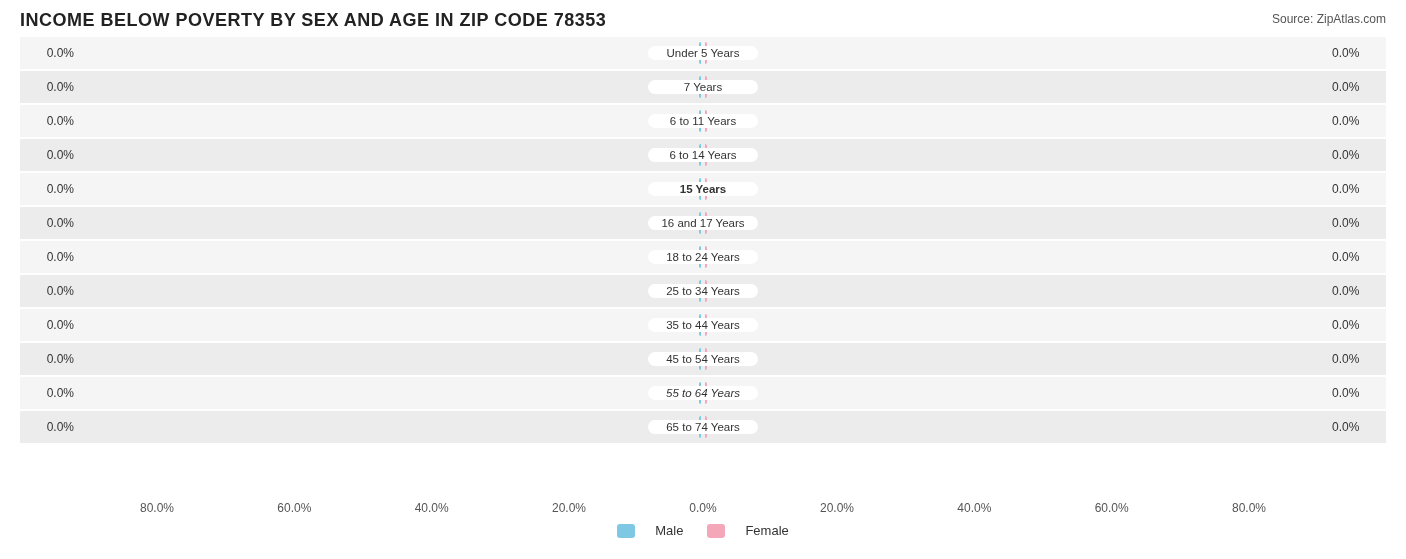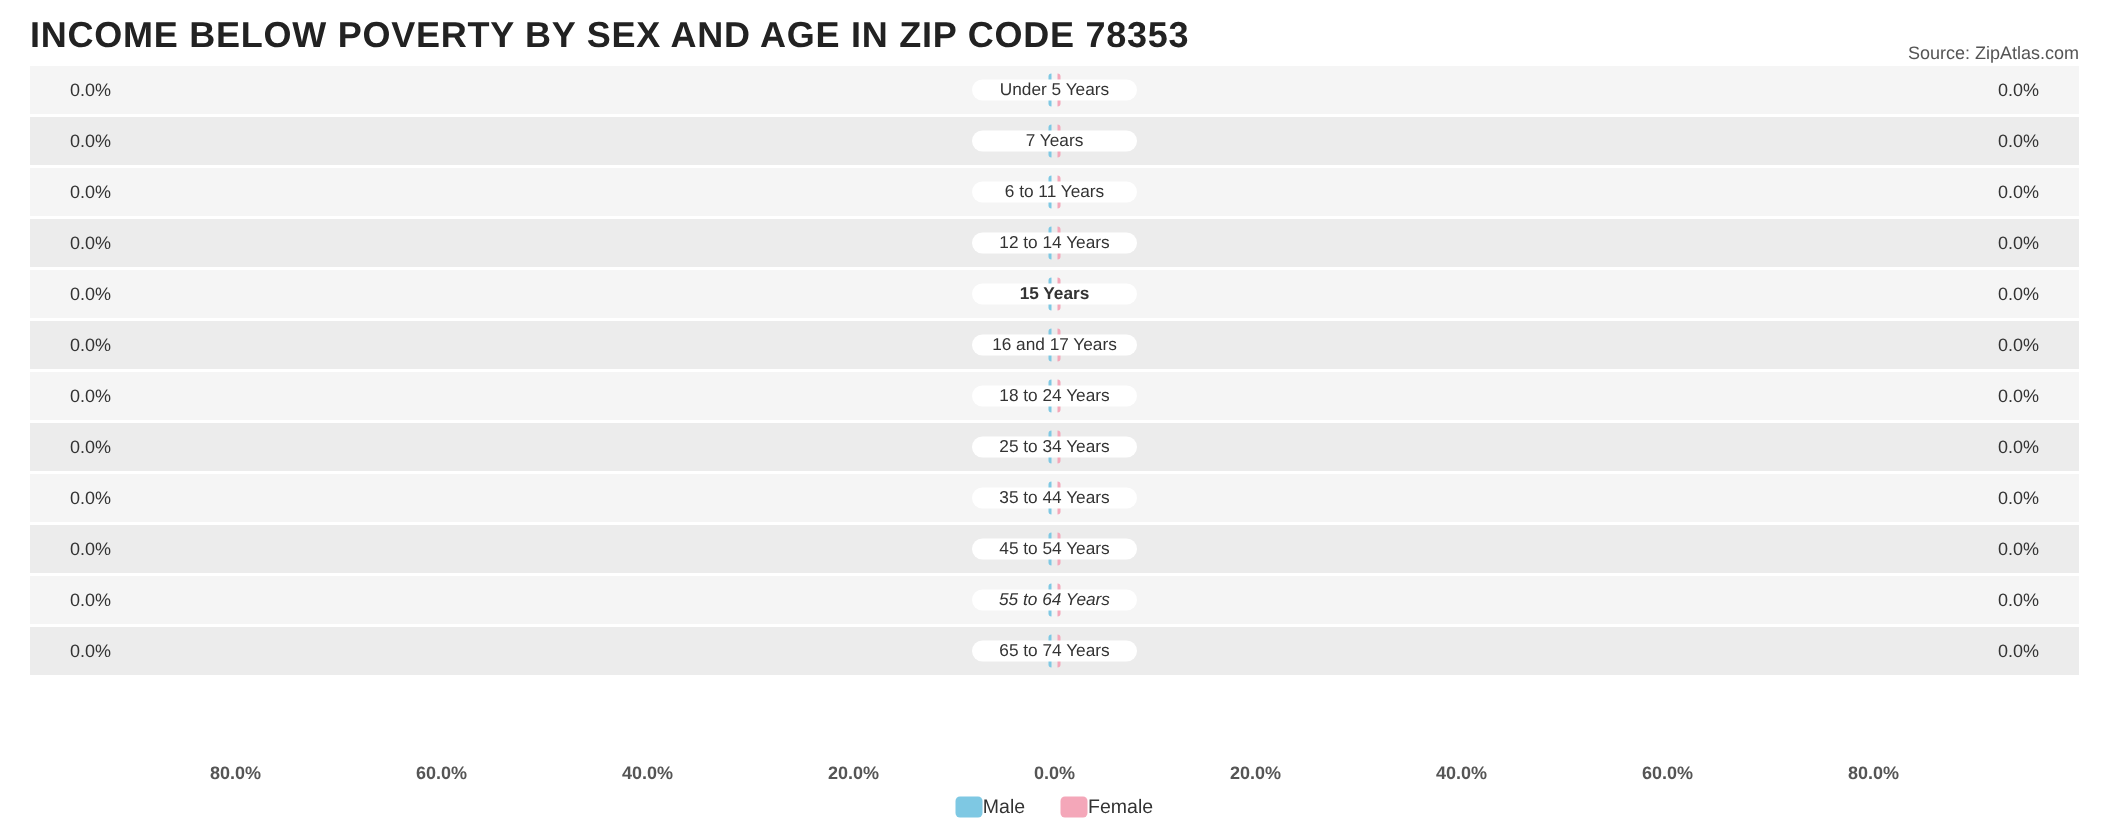--- a/index.html
+++ b/index.html
@@ -11,29 +11,29 @@
       overflow: hidden;
     }
     .chart-container {
       width: 1406px;
       height: 559px;
       background: #fff;
       padding: 10px 20px 40px 20px;
       position: relative;
     }
     .chart-title {
-      font-size: 24px;
+      font-size: 18px;
       font-weight: bold;
       color: #222;
       margin-bottom: 6px;
       letter-spacing: 0.5px;
     }
     .source-text {
       position: absolute;
-      top: 28px;
+      top: 12px;
       right: 20px;
       font-size: 12px;
       color: #555;
     }
     .chart-area {
       width: 100%;
       height: 460px;
       position: relative;
       margin-top: 4px;
     }
@@ -82,21 +82,20 @@
       text-align: left;
       font-size: 12px;
       color: #333;
       padding-left: 6px;
       flex-shrink: 0;
     }
     .x-axis-row {
       display: flex;
       align-items: flex-start;
       margin-top: 4px;
-      font-weight: bold;
     }
     .x-axis-labels {
       flex: 1;
       display: flex;
       justify-content: space-between;
       font-size: 12px;
       color: #555;
       padding: 0 60px;
     }
     .x-left-label {
@@ -109,21 +108,21 @@
       display: flex;
       justify-content: center;
       gap: 24px;
       margin-top: 8px;
       font-size: 13px;
       color: #333;
     }
     .legend-item {
       display: flex;
       align-items: center;
-      gap: 0;
+      gap: 20px;
     }
     .legend-box {
       width: 18px;
       height: 14px;
       border-radius: 3px;
     }
     .legend-male-box { background: #7ec8e3; }
     .legend-female-box { background: #f4a7b9; }
     .half-left {
       flex: 1;
@@ -204,21 +203,21 @@
       </div>
       <div class="bar-row">
         <div class="left-value">0.0%</div>
         <div class="bar-section" style="position: relative;">
           <div class="half-left">
             <div class="bar-male" style="width: 2px;"></div>
           </div>
           <div class="half-right">
             <div class="bar-female" style="width: 2px;"></div>
           </div>
-          <div class="label-pill">12 to 14 Years</div>
+          <div class="label-pill">6 to 14 Years</div>
         </div>
         <div class="right-value">0.0%</div>
       </div>
       <div class="bar-row">
         <div class="left-value">0.0%</div>
         <div class="bar-section" style="position: relative; font-weight: bold;">
           <div class="half-left">
             <div class="bar-male" style="width: 2px;"></div>
           </div>
           <div class="half-right">

